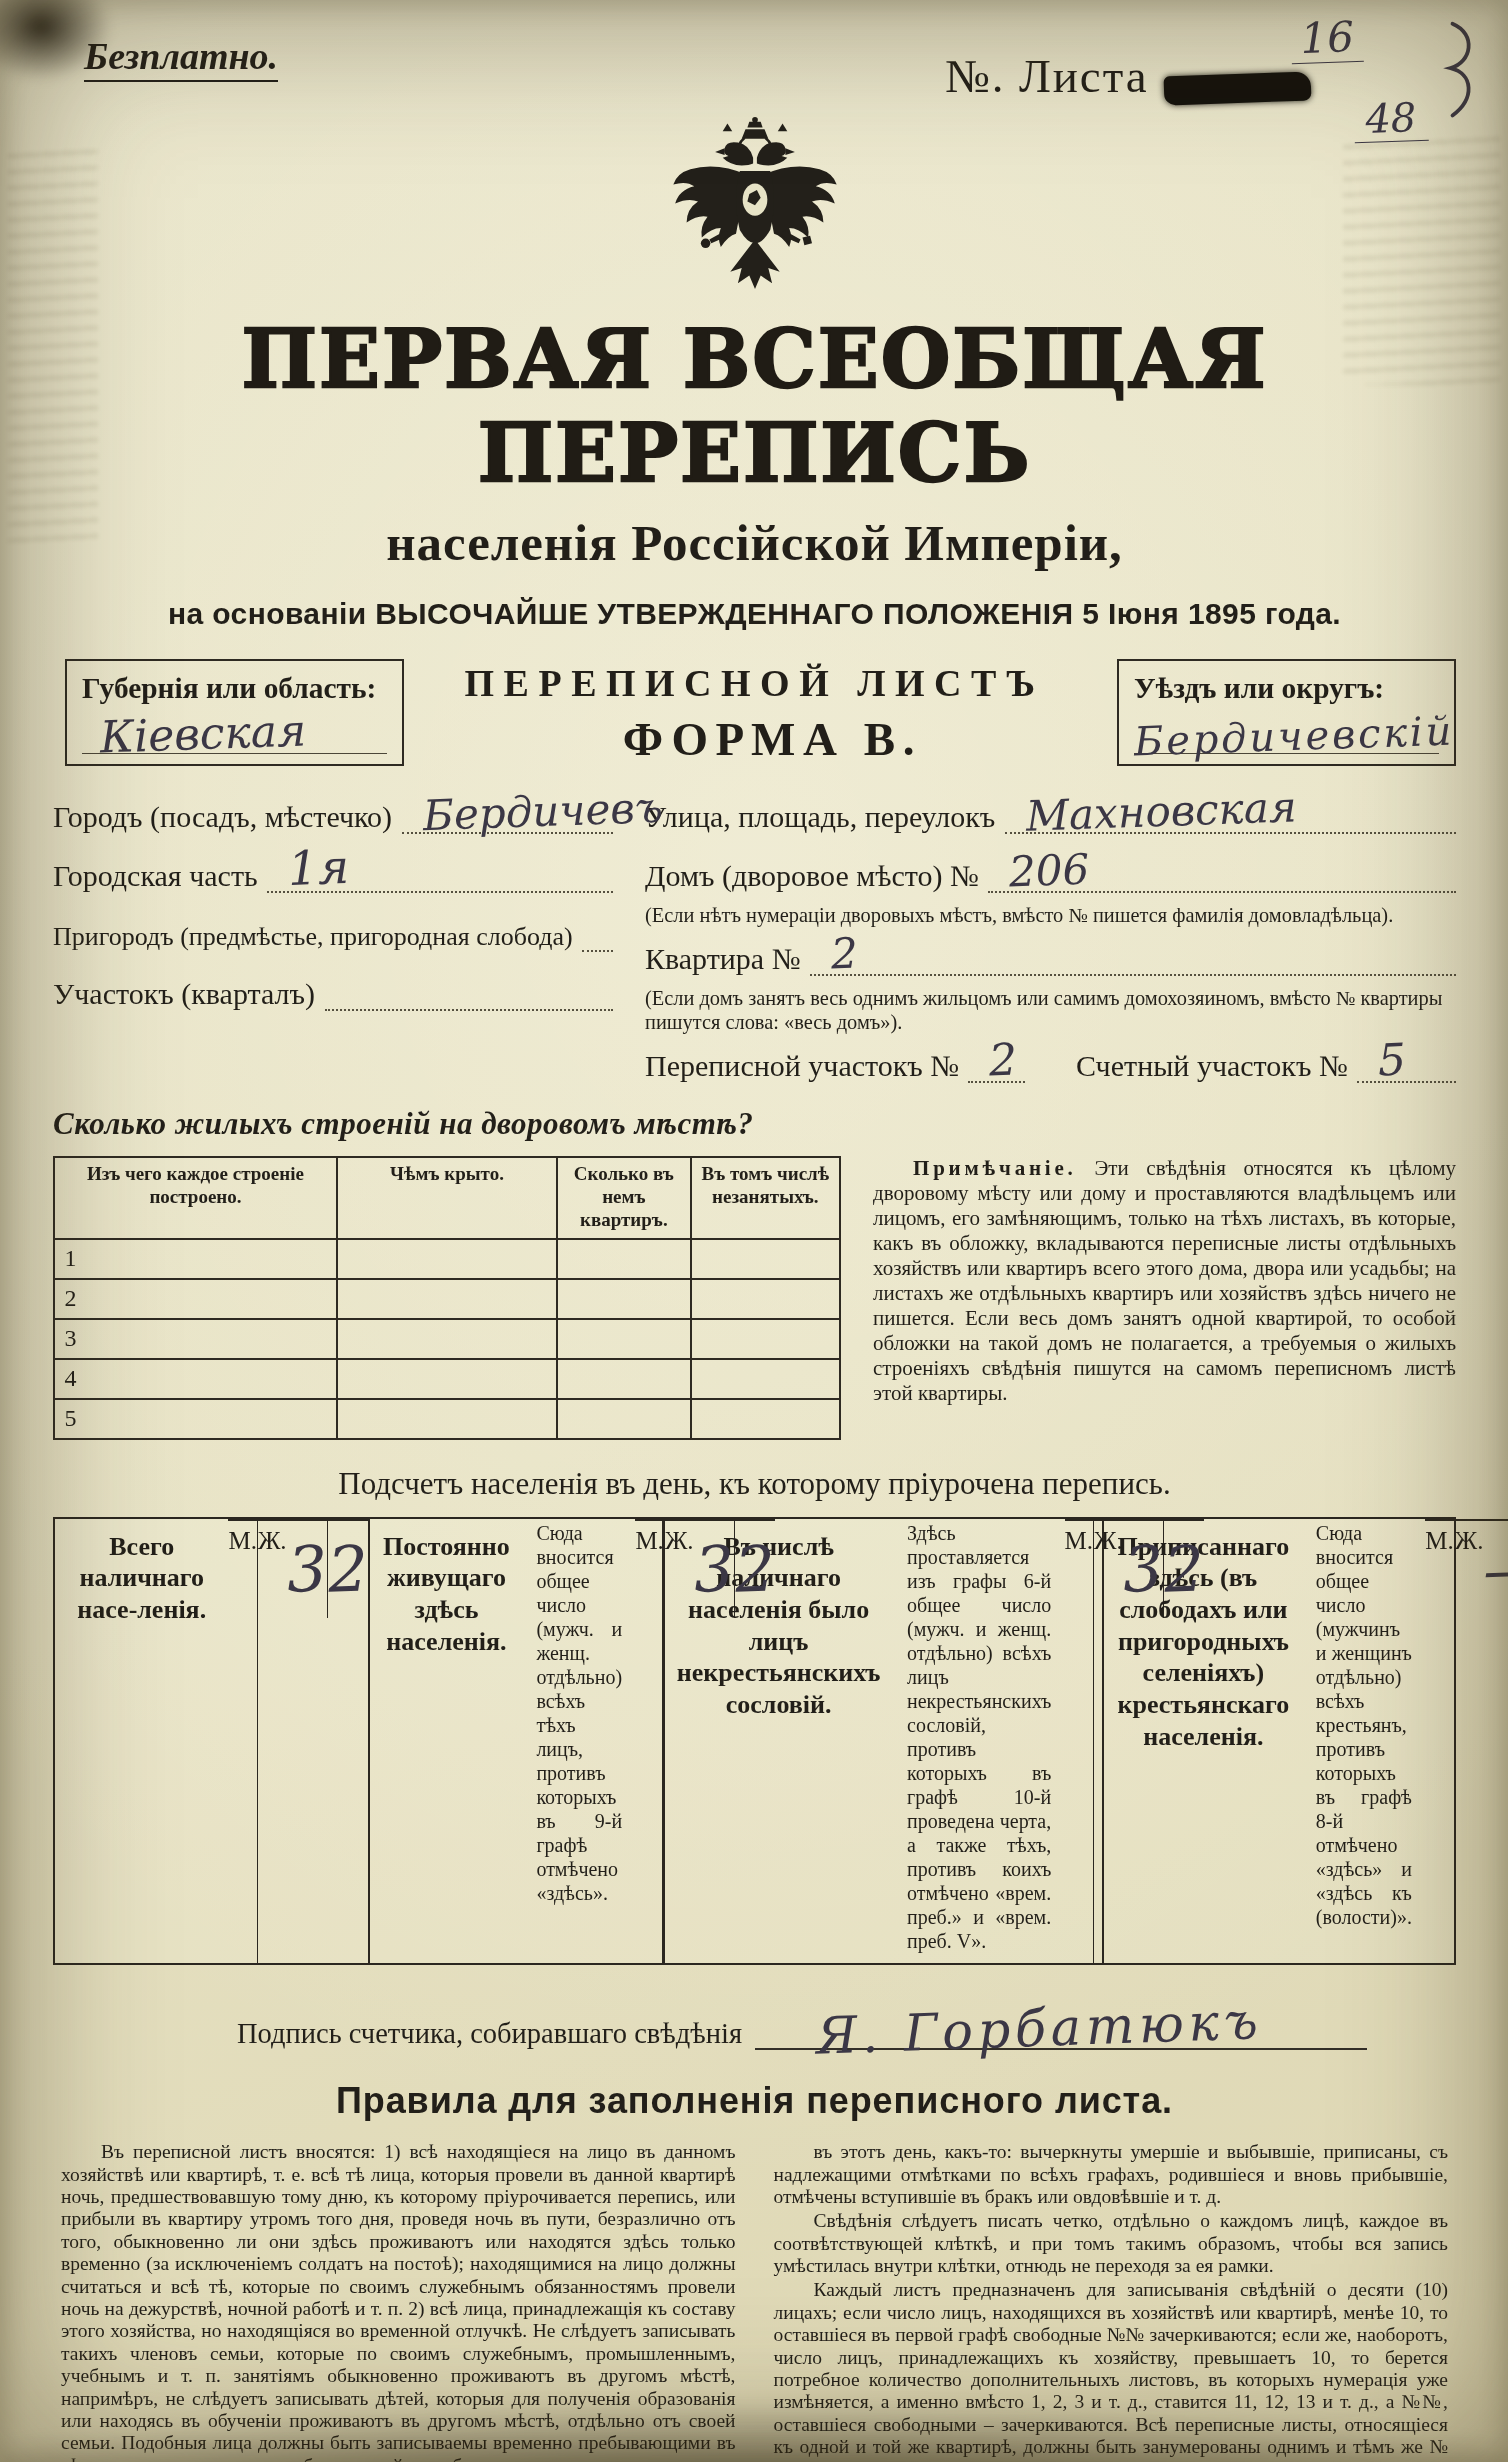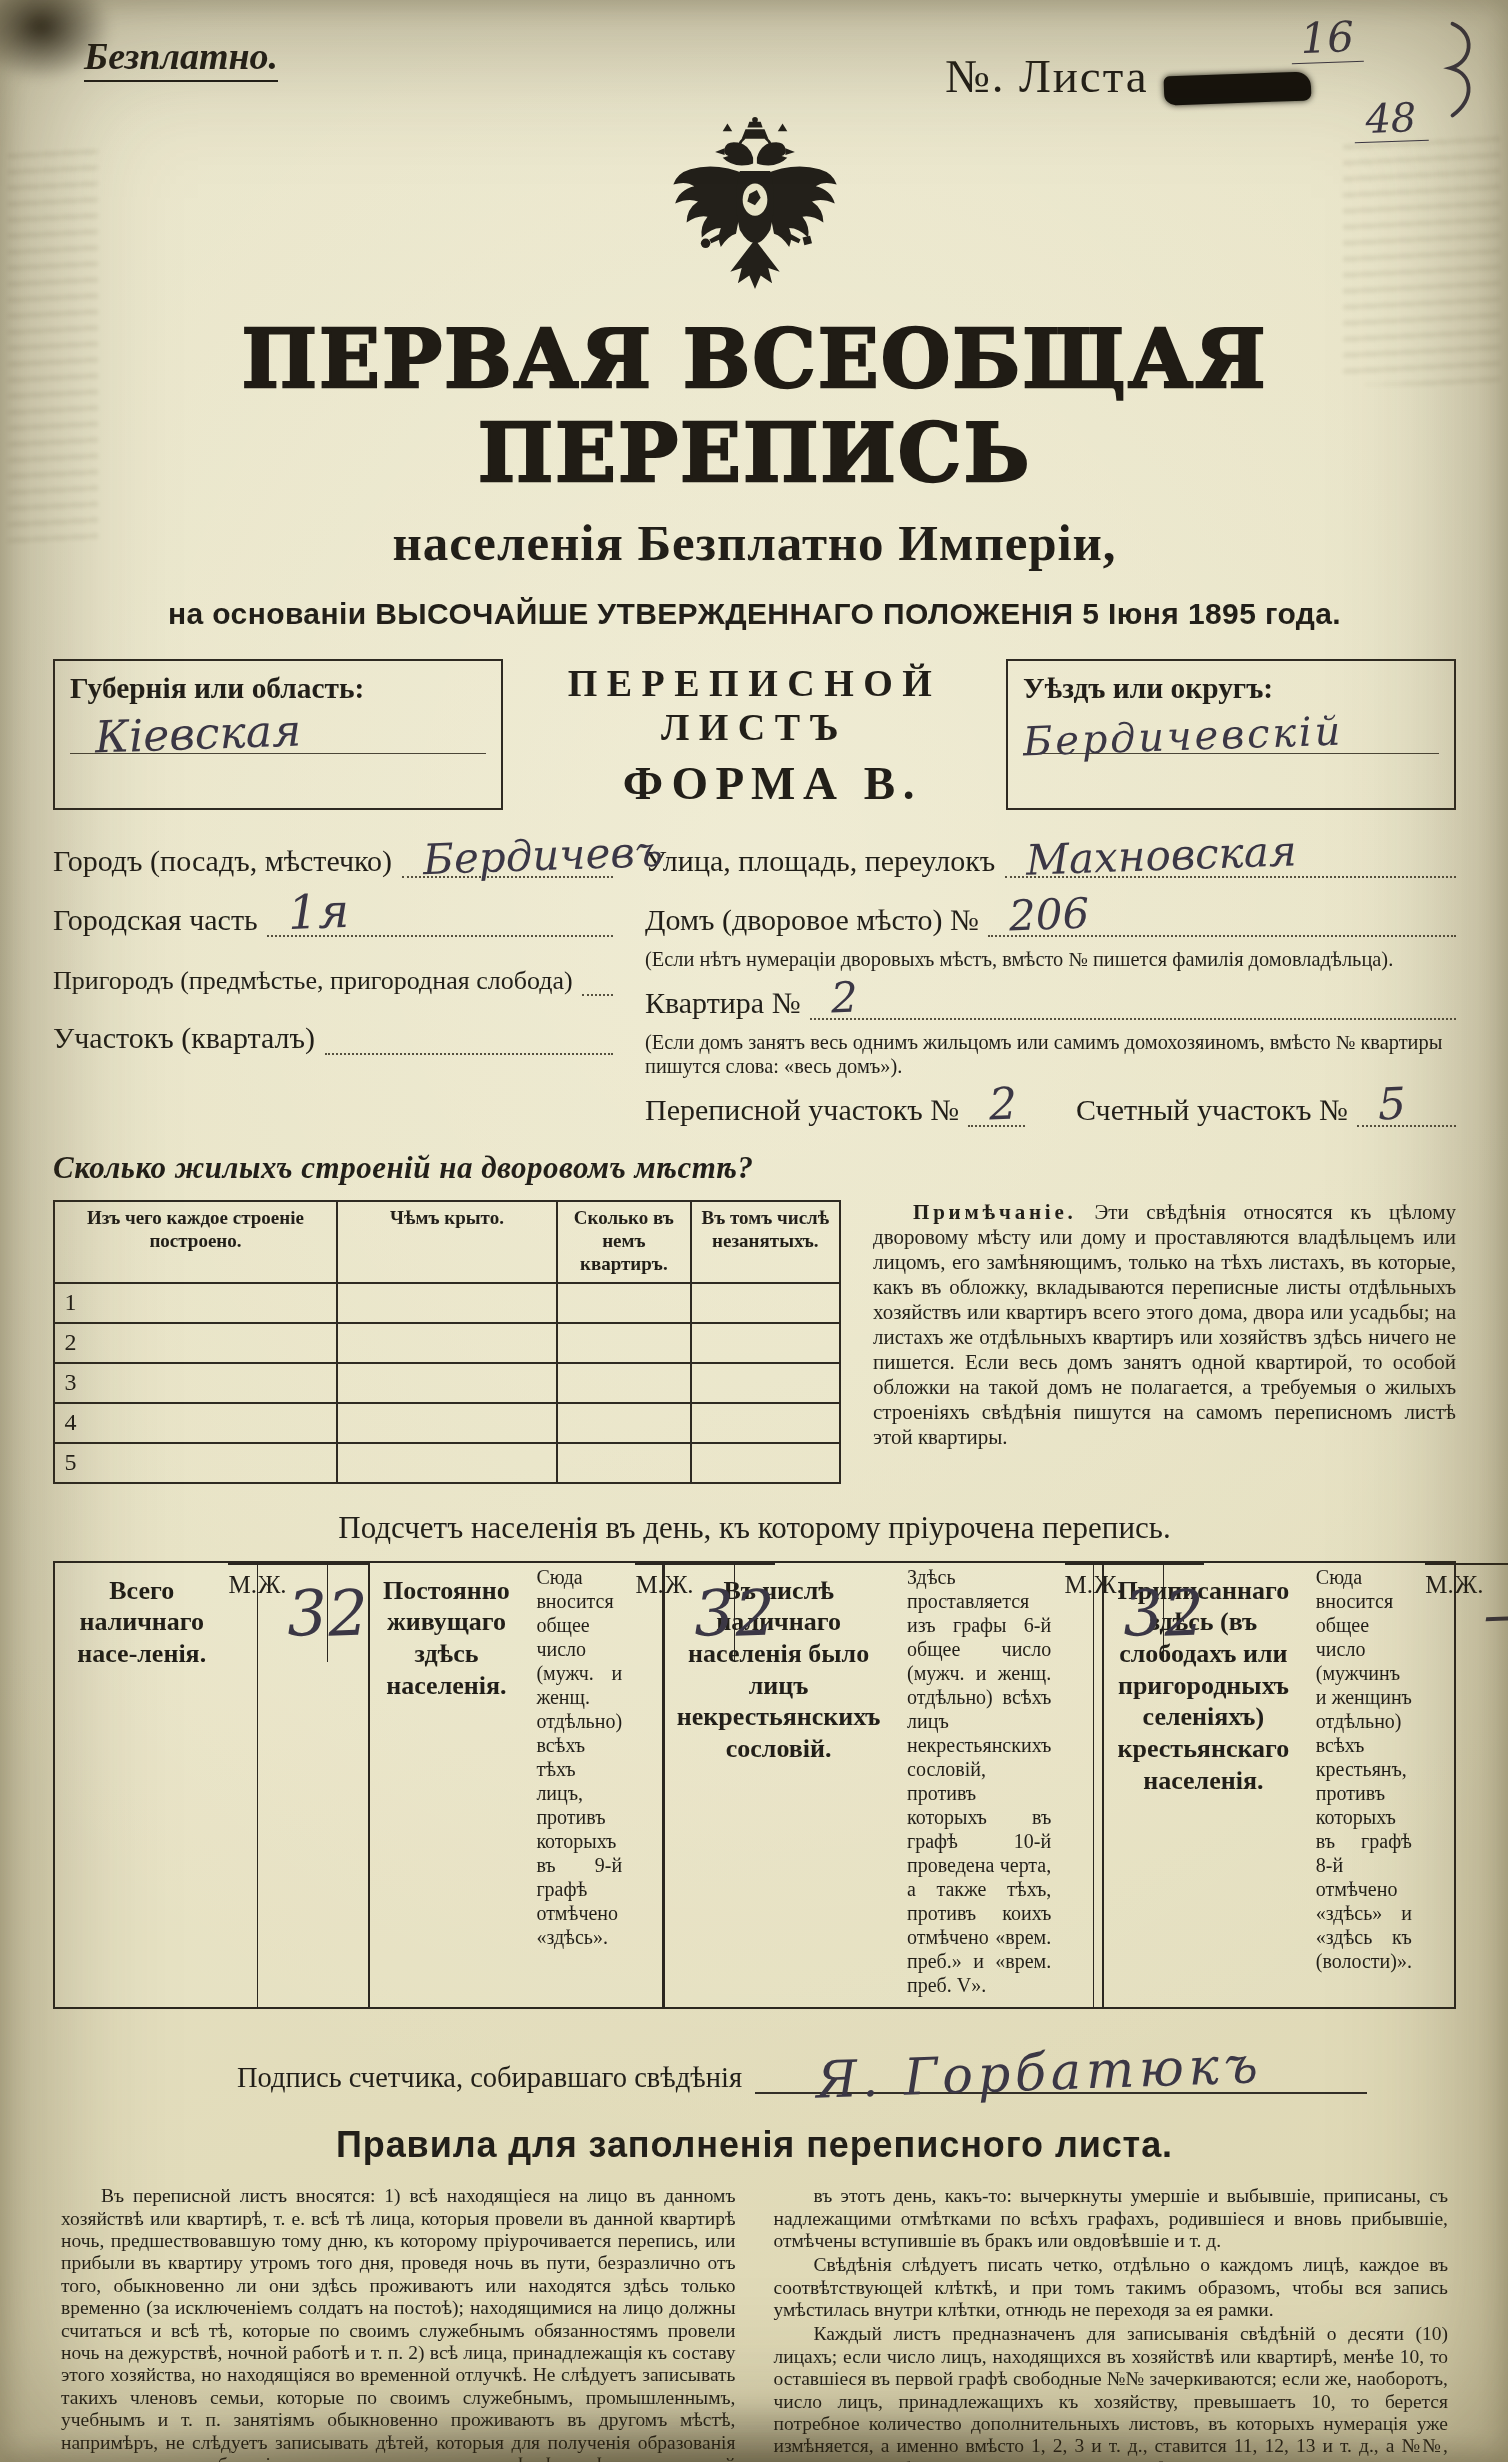--- a/index.html
+++ b/index.html
@@ -42,21 +42,21 @@
   
   .eagle { text-align:center; margin-top:-5.7px; position:relative; z-index:2; }
   .title { margin:1.9px 0 0; text-align:center; font-size:80px; font-weight:bold; letter-spacing:1.9px;
            -webkit-text-stroke:2.3px #201c15; color:#201c15; font-family:"DejaVu Serif",serif; }
   .subtitle { text-align:center; font-size:51px; font-weight:bold; margin-top:13.3px; letter-spacing:0.9px; }
   .basis { text-align:center; font-size:30px; font-weight:bold; margin-top:25px; letter-spacing:0.4px;
            font-family:"Liberation Sans","DejaVu Sans",sans-serif; }
 
   
   .form-head { display:flex; margin:28.5px 53px 0; align-items:stretch; position:relative; z-index:2; }
-  .fh-box { border:2.4px solid #2e2a22; width:450px; padding:11.4px 15px 5.7px; }
+  .fh-box { border:2.4px solid #2e2a22; width:339px; padding:11.4px 15px 5.7px;margin-left:12px; }
   .fh-label { font-size:29.4px; font-weight:bold; }
   .writeline { position:relative; height:49px; border-bottom:1.9px solid #4b4638; }
   .writeline .hw { position:absolute; left:6%; bottom:-5.7px; font-size:44px; }
   .fh-box.uezd .writeline .hw { font-size:40px; left:0; letter-spacing:2.8px; }
   .fh-center { flex:1; text-align:center; padding-top:1.9px; }
   .fh-title { font-size:38px; font-weight:bold; letter-spacing:9.5px; }
   .fh-code { font-size:47px; font-weight:bold; letter-spacing:7.6px; margin-top:7.6px;padding-left:36px; }
 
   
   .address { display:flex; margin:30px 53px 0; gap:32px; position:relative; z-index:2; }
@@ -159,21 +159,21 @@
         <path d="M120 120 l18 10 -2 4 -18 -8z"></path>
         <circle cx="38" cy="134" r="5"></circle>
         <path d="M140 128 l8 -2 2 8 -8 2z"></path>
       </g>
       <ellipse cx="90" cy="88" rx="13" ry="17" fill="#e7e3c6"></ellipse>
       <path d="M84 82 l8 -4 4 8 -6 8 -8 -4 z" fill="#23201a"></path>
     </svg>
   </div>
 
   <h1 class="title">ПЕРВАЯ ВСЕОБЩАЯ ПЕРЕПИСЬ</h1>
-  <div class="subtitle">населенія Безплатно Имперіи,</div>
+  <div class="subtitle">населенія Россійской Имперіи,</div>
   <div class="basis">на основаніи ВЫСОЧАЙШЕ УТВЕРЖДЕННАГО ПОЛОЖЕНІЯ 5 Іюня 1895 года.</div>
 
   <div class="form-head">
     <div class="fh-box">
       <div class="fh-label">Губернія или область:</div>
       <div class="writeline">
         <span class="hw">Кіевская</span>
       </div>
     </div>
     <div class="fh-center">

